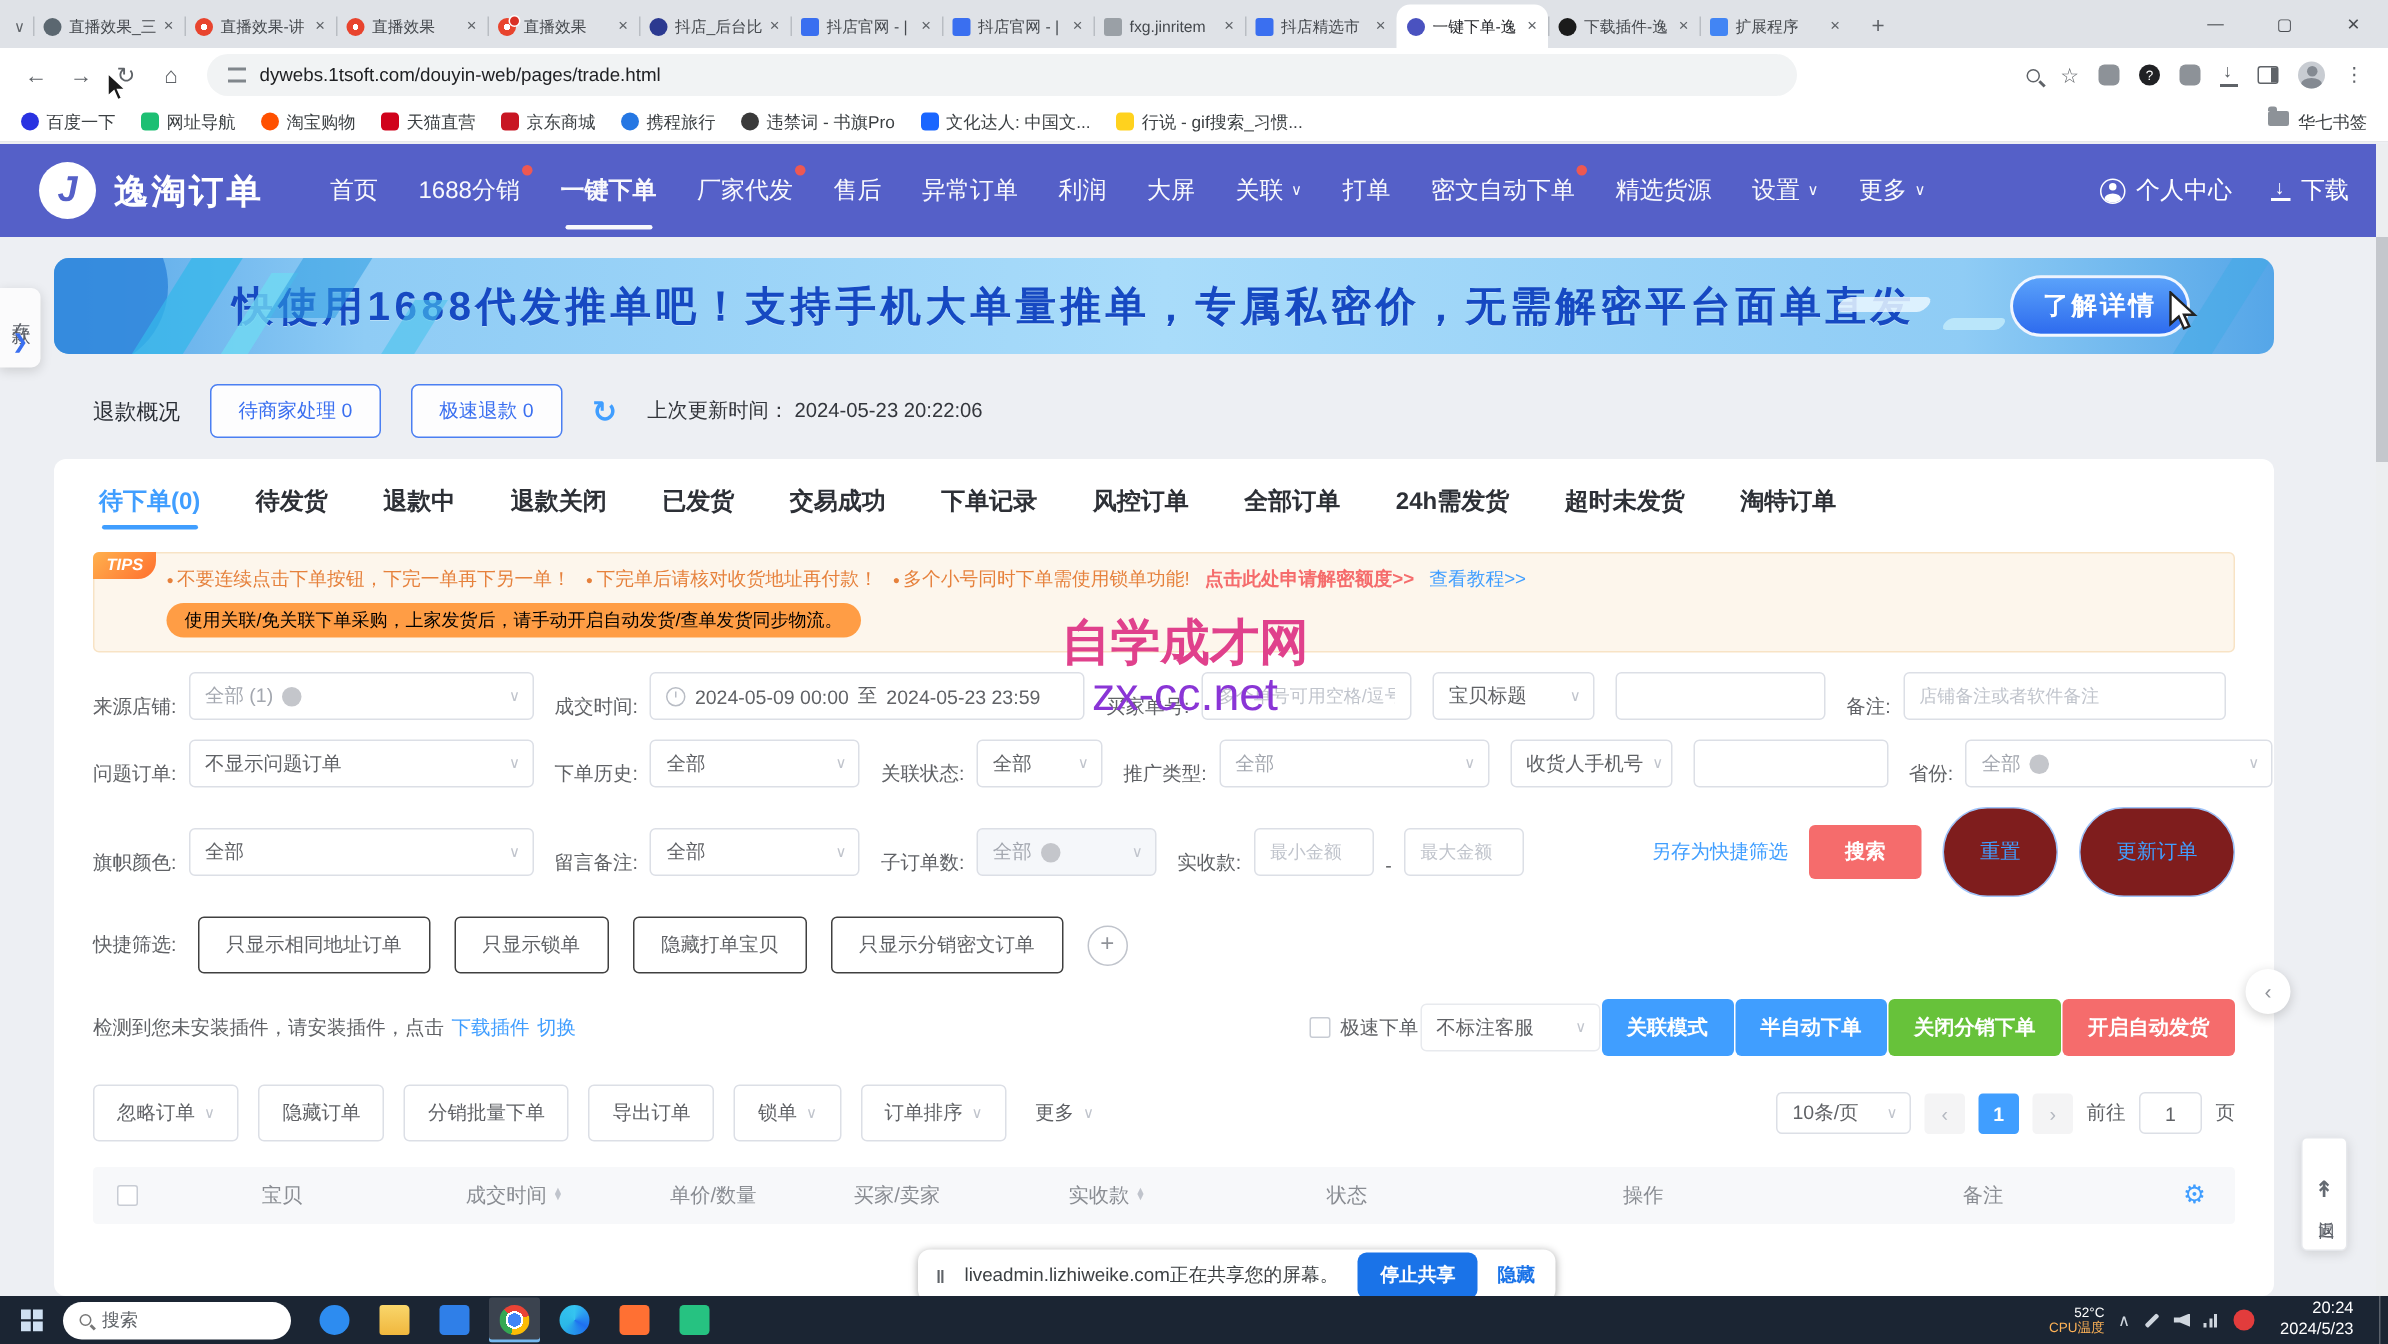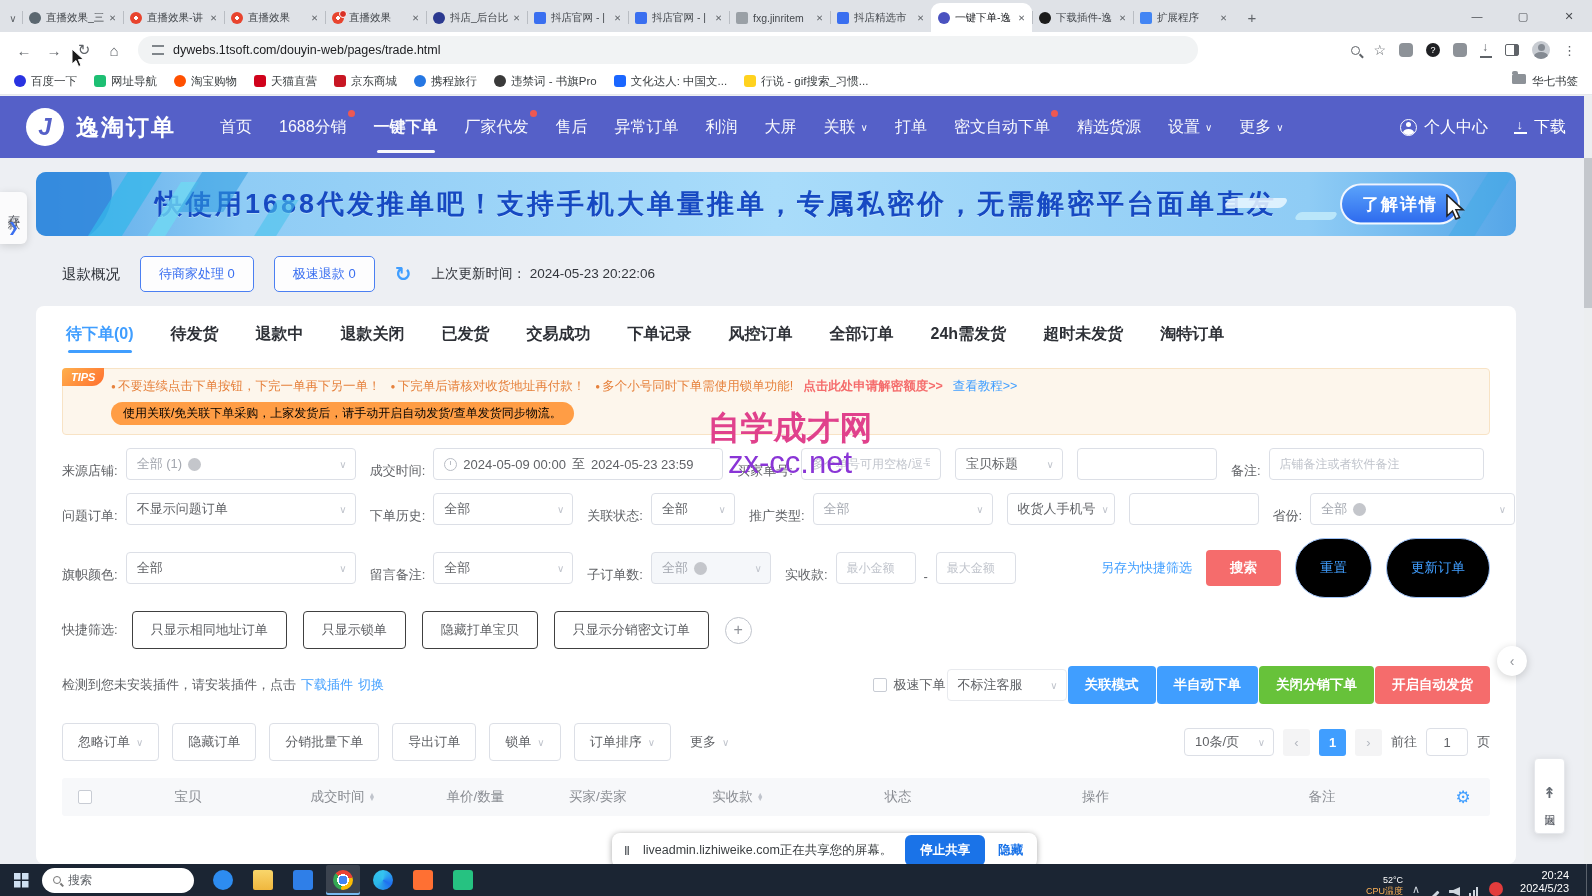--- a/index.html
+++ b/index.html
@@ -147,21 +147,21 @@
 input.inp{height:32px;border:1px solid #dcdfe6;border-radius:4px;background:#fff;padding:0 10px;font-family:inherit;font-size:12px;color:#606266;outline:none}
 input.inp::placeholder{color:#c0c4cc}
 .clockic{width:13px;height:13px;border:1.4px solid #b9bdc5;border-radius:50%;position:relative;flex:none}
 .clockic::after{content:"";position:absolute;left:4.6px;top:2px;width:1.4px;height:4px;background:#b9bdc5}
 .dateval{color:#606266;white-space:nowrap}
 .w230{width:230px}.w290{width:290px}.w140{width:140px}.w108{width:108px}.w215{width:215px}
 .w180{width:180px}.w84{width:84px}.w130{width:130px}.w205{width:205px}.w120{width:120px}.w80{width:80px}.w90{width:90px}
 .f3right{margin-left:auto;display:flex;align-items:center;gap:14px}
 .savelink{color:#409eff;white-space:nowrap}
 .btn-red{background:#f56c6c;color:#fff;border-radius:4px;padding:9px 24px;font-size:13.5px;font-weight:bold}
-.btn-pill{border:1px solid #9fc3f8;color:#409eff;border-radius:999px;padding:20px 24px;font-size:13.5px;background:#000000;white-space:nowrap}
+.btn-pill{border:1px solid #9fc3f8;color:#409eff;border-radius:999px;padding:20px 24px;font-size:13.5px;background:#7f1d1d;white-space:nowrap}
 .qbtn{border:1px solid #404040;border-radius:4px;padding:9px 18px;color:#606266;background:#fff;font-size:13px;margin-right:16px;white-space:nowrap}
 .plus{width:27px;height:27px;border:1px solid #c0c4cc;border-radius:50%;display:flex;align-items:center;justify-content:center;color:#909399;font-size:16px}
 .plus::before{content:"+"}
 .prow{display:flex;align-items:center;margin-top:17px;font-size:13px;color:#606266}
 .pnotice{display:flex;gap:5px;white-space:nowrap}
 .pright{margin-left:auto;display:flex;align-items:center;gap:1px}
 .cb{width:14px;height:14px;border:1px solid #c8ccd4;border-radius:2px;background:#fff;flex:none}
 .cbg{display:flex;align-items:center;gap:7px;white-space:nowrap}
 .btn-solid{color:#fff;border-radius:4px;padding:10px 17px;font-size:13.5px;font-weight:bold;white-space:nowrap}
 .bg-blue{background:#409eff}
@@ -213,21 +213,21 @@
 .tbi{width:34px;height:30px;display:flex;align-items:center;justify-content:center;border-radius:2px}
 .tbi.active{background:rgba(255,255,255,.14);box-shadow:inset 0 -2px 0 #76b9f0}
 .ic{width:20px;height:20px;border-radius:4px}
 .ic-chat{background:#2d8cf0;border-radius:50%}
 .ic-folder{background:linear-gradient(#f9d66b,#f0b73e);border-radius:2px 3px 2px 2px}
 .ic-store{background:#2f7fe8;border-radius:3px}
 .ic-chrome{border-radius:50%;background:radial-gradient(circle,#4285f4 0 4.5px,#fff 4.5px 6px,transparent 6px),conic-gradient(from -45deg,#ea4335 0 33%,#fbbc05 33% 66%,#34a853 66% 100%)}
 .ic-edge{border-radius:50%;background:conic-gradient(#35c4f0,#1f6ff0,#2bb8e8,#35c4f0)}
 .ic-wps{background:#ff7033;border-radius:3px}
 .ic-green{background:#26c281;border-radius:3px}
-.tray{margin-left:auto;display:flex;align-items:flex-end;gap:9px;font-size:11px}
+.tray{margin-left:auto;display:flex;align-items:center;gap:9px;font-size:11px}
 .temp{display:flex;flex-direction:column;align-items:flex-end;line-height:1.15;font-size:9px}
 .tempv{color:#fff}
 .templ{color:#ffb357}
 .tg{color:#cfd6de;font-size:11px}
 .tg.chev::before{content:"∧"}
 .penic{width:11px;height:2.5px;background:#cfd6de;transform:rotate(-45deg);border-radius:1px}
 .spkic{width:11px;height:9px;background:#cfd6de;clip-path:polygon(0 32%,38% 32%,100% 0,100% 100%,38% 68%,0 68%)}
 .netic{width:11px;height:9px;display:flex;align-items:flex-end;gap:1.5px}
 .netic i{display:block;width:2px;background:#cfd6de}
 .redic{width:14px;height:14px;border-radius:50%;background:#e23c3c}

